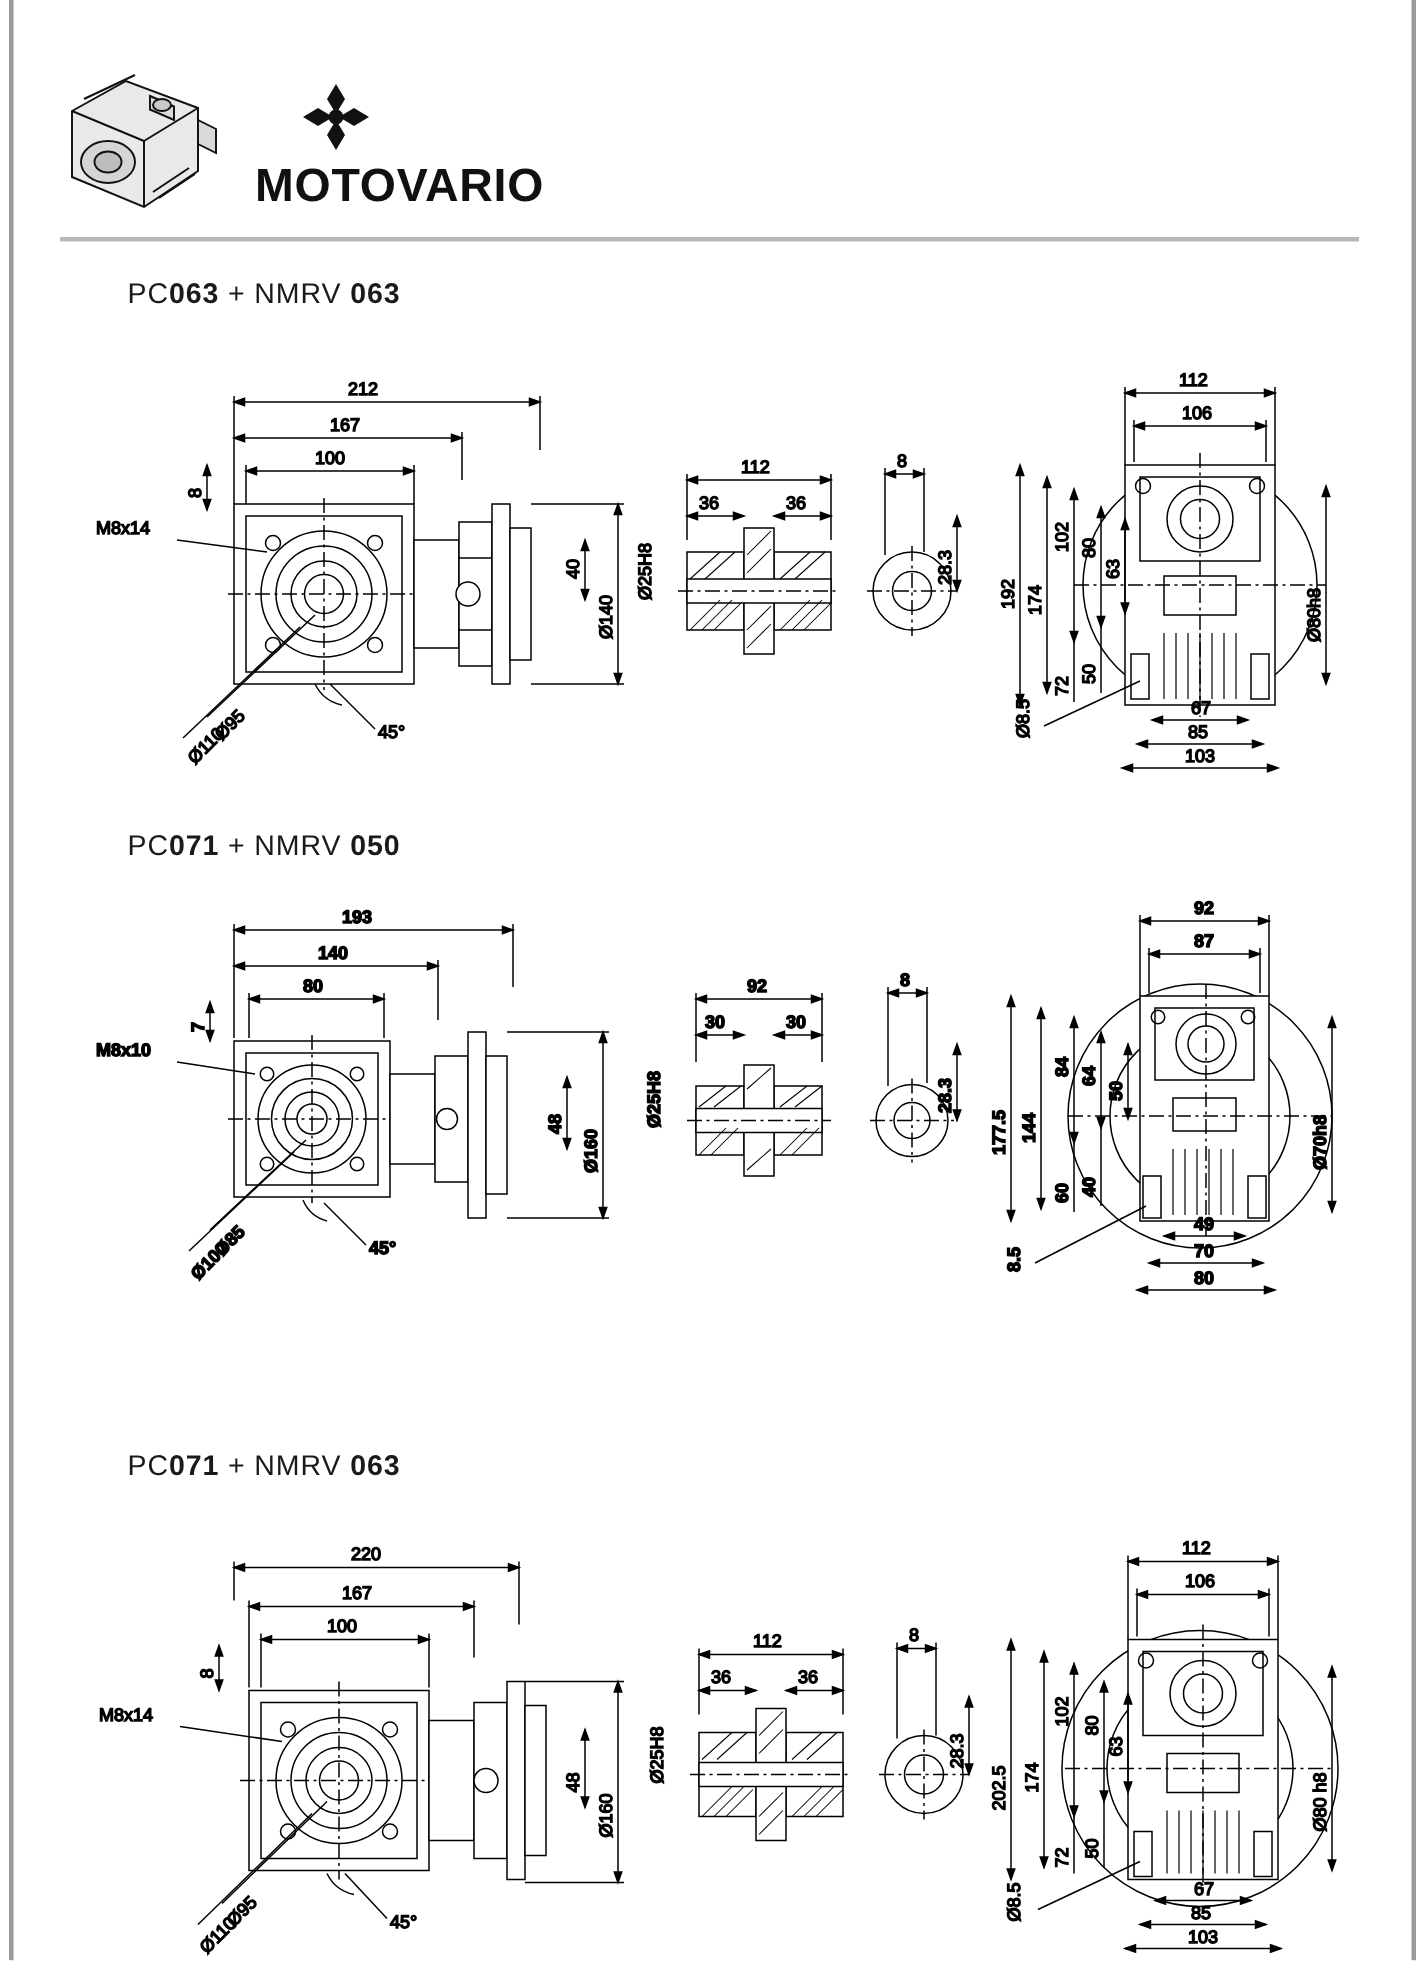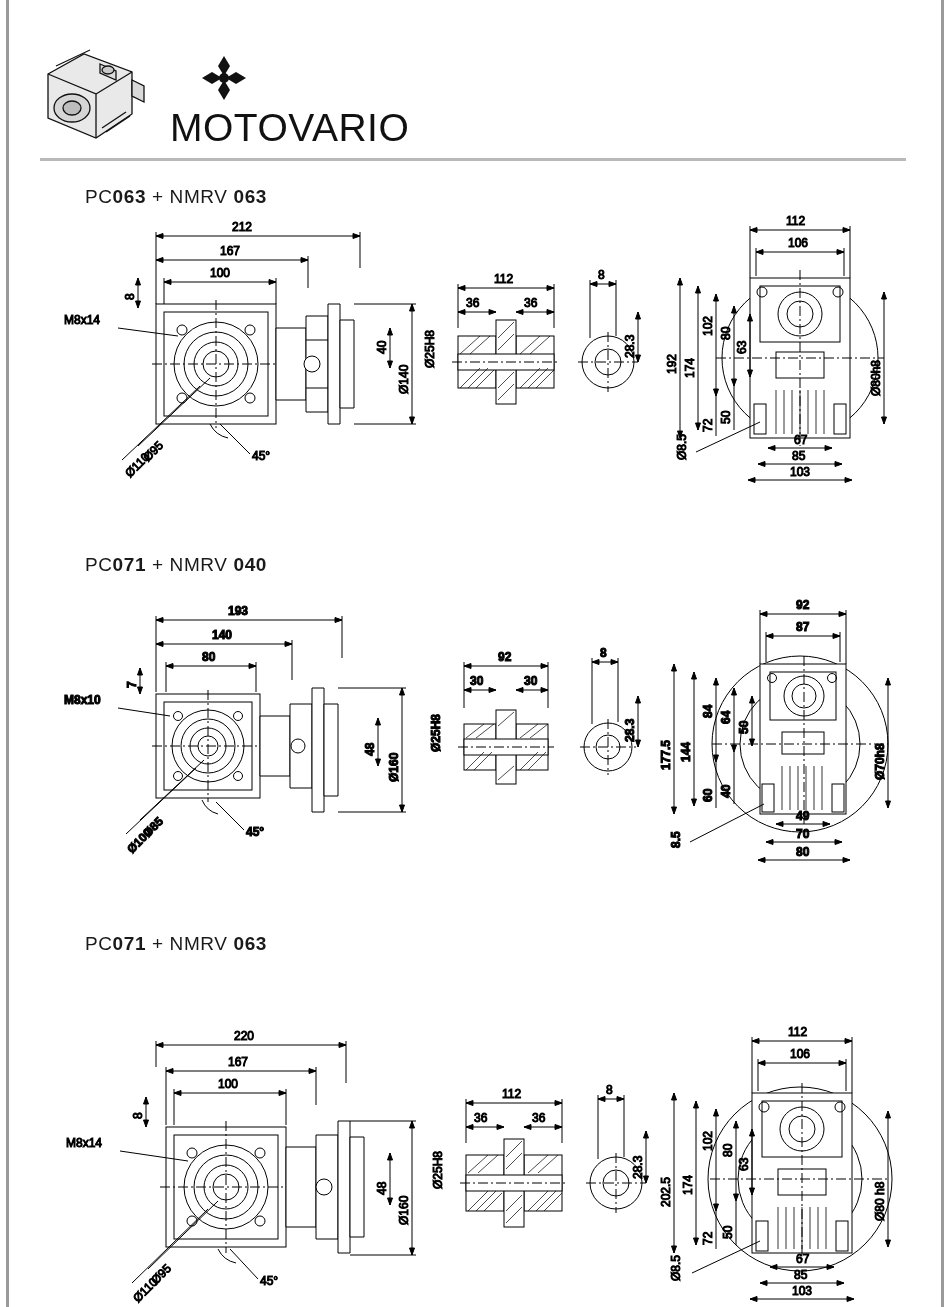--- a/index.html
+++ b/index.html
@@ -27,21 +27,21 @@
     position:absolute; left:0; top:0; width:110px; height:100px;
   }
   .brand {
     position:absolute; left:130px; top:8px; width:330px; height:92px;
   }
   .brand-mark {
     position:absolute; left:30px; top:0px; width:48px; height:48px;
   }
   .brand-text {
     position:absolute; left:0px; top:52px;
-    font-size:39px; font-weight:normal; letter-spacing:0.5px;
+    font-size:31px; font-weight:bold; letter-spacing:0.5px;
     color:#111; font-family:"Liberation Sans", sans-serif;
   }
   .header-rule {
     position:absolute; left:40px; top:158px; width:866px; height:3px;
     background:#b9b9b9;
   }
 
   
   .section { position:absolute; left:0; width:950px; }
   .sec-title {
@@ -101,21 +101,21 @@
     <div class="brand-text">MOTOVARIO</div>
   </div>
 </div>
 <div class="header-rule"></div>
 
 <div class="section" style="top:0;">
   <div class="sec-title" style="top:186px;">
     <span>PC</span><b>063</b><span> + NMRV </span><b>063</b>
   </div>
 
-  <div class="drawing" style="top:208px;">
+  <div class="drawing" style="top:240px;">
     <svg width="860" height="280" viewBox="0 0 860 280">
       <g stroke="#000" fill="none" stroke-width="1">
 
         <g>
 
           <line x1="96" y1="28" x2="300" y2="28"></line>
           <path d="M96 28 l7 -2.5 v5 z" fill="#000"></path>
             <path d="M300 28 l-7 -2.5 v5 z" fill="#000"></path>
           <text x="172" y="23" font-size="12">212</text>
 
@@ -332,21 +332,21 @@
             <path d="M824 216 l-2.5 -7 h5 z" fill="#000"></path>
           <text x="820" y="188" font-size="12" transform="rotate(-90 820 188)">Ø80h8</text>
         </g>
       </g>
     </svg>
   </div>
 </div>
 
 <div class="section" style="top:0;">
   <div class="sec-title" style="top:554px;">
-    <span>PC</span><b>071</b><span> + NMRV </span><b>040</b>
+    <span>PC</span><b>071</b><span> + NMRV </span><b>050</b>
   </div>
 
   <div class="drawing" style="top:592px;font-weight:bold;">
     <svg width="860" height="290" viewBox="0 0 860 290">
       <g stroke="#000" fill="none" stroke-width="1">
 
         <g>
           <line x1="96" y1="28" x2="282" y2="28"></line>
           <path d="M96 28 l7 -2.5 v5 z" fill="#000"></path>
             <path d="M282 28 l-7 -2.5 v5 z" fill="#000"></path>
@@ -542,21 +542,21 @@
           <path d="M828 86 l-2.5 7 h5 z" fill="#000"></path>
             <path d="M828 216 l-2.5 -7 h5 z" fill="#000"></path>
           <text x="824" y="188" font-size="12" transform="rotate(-90 824 188)">Ø70h8</text>
         </g>
       </g>
     </svg>
   </div>
 </div>
 
 <div class="section" style="top:0;">
-  <div class="sec-title" style="top:933px;text-align:center;">
+  <div class="sec-title" style="top:967px;text-align:center;">
     <span>PC</span><b>071</b><span> + NMRV </span><b>063</b>
   </div>
 
   <div class="drawing" style="top:1019px;">
     <svg width="860" height="310" viewBox="0 0 860 310">
       <g stroke="#000" fill="none" stroke-width="1">
 
         <g>
           <line x1="96" y1="26" x2="286" y2="26"></line>
           <path d="M96 26 l7 -2.5 v5 z" fill="#000"></path>

